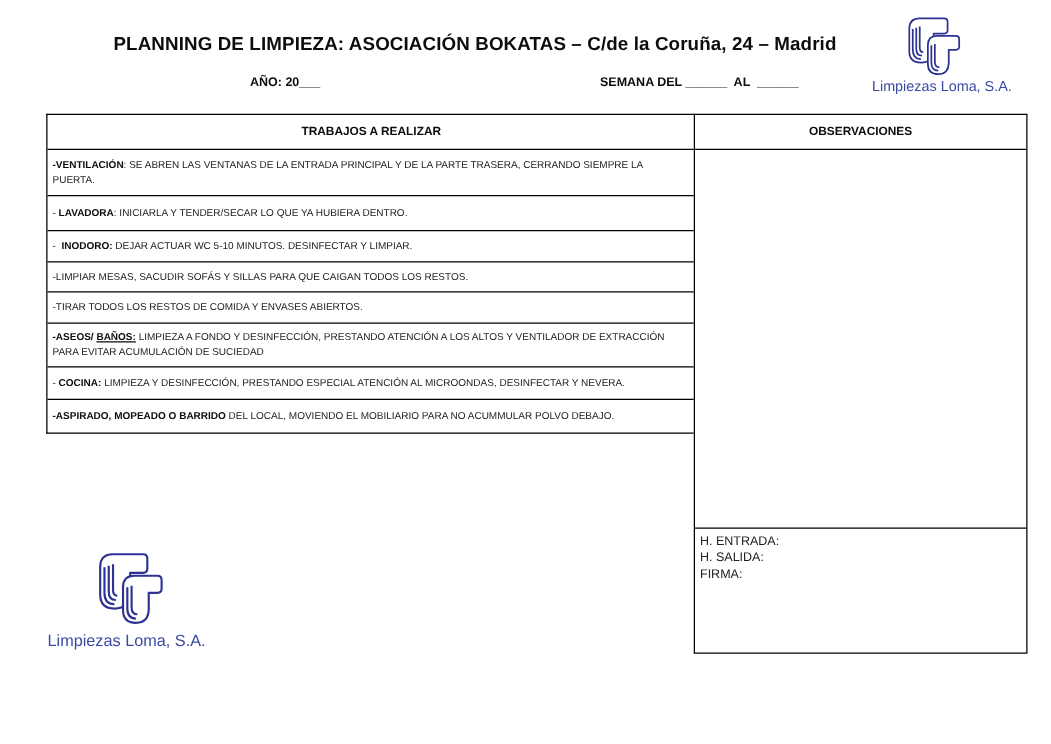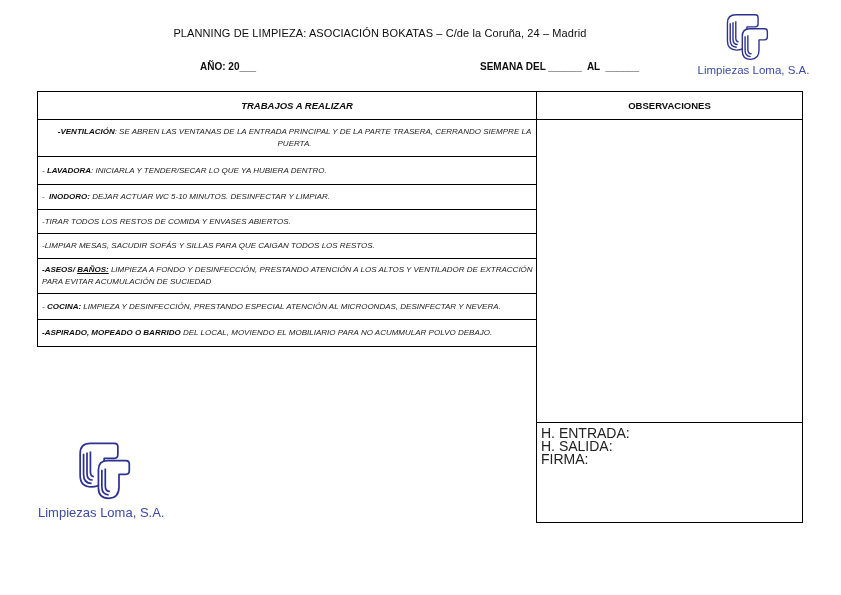--- a/index.html
+++ b/index.html
@@ -11,77 +11,77 @@
   html,body{margin:0;padding:0;background:#fff;}
   body{
     width:841px;height:595px;position:relative;overflow:hidden;
     font-family:"Liberation Sans",sans-serif;color:var(--ink);
   }
   .abs{position:absolute;}
 
   
   #doc-title{
     left:35px;top:27px;width:690px;text-align:center;
-    font-size:11px;font-weight:normal;color:#0d0d0d;letter-spacing:.1px;
+    font-size:15px;font-weight:bold;color:#0d0d0d;letter-spacing:.1px;
   }
   .field{top:61px;font-size:10px;font-weight:bold;white-space:pre;color:#0d0d0d;}
   #field-year{left:200px;}
   #field-month{left:307px;margin-top:44px;}
   #field-week{left:480px;}
 
   
   .logo-svg{color:var(--brand-logo);}
   #logo-top{left:707px;top:12px;width:78px;height:52px;}
   #logo-top svg{width:100%;height:100%;}
   #brand-top{left:681px;top:64px;width:145px;text-align:center;
     font-size:11.5px;color:var(--brand-text);}
   #logo-bottom{left:60px;top:440px;width:86px;height:64px;}
   #logo-bottom svg{width:100%;height:100%;}
   #brand-bottom{left:38px;top:505px;font-size:13px;color:var(--brand-text);}
 
   
   #tasks-col{
     left:37px;top:91px;width:519px;box-sizing:border-box;
-    border:1px solid var(--line);border-right:none;background:#fff;font-style:italic;
+    border:1px solid var(--line);border-right:none;background:#fff;
   }
   #obs-col{
-    left:536px;top:91px;width:267px;height:432px;box-sizing:border-box;
+    left:555px;top:91px;width:267px;height:432px;box-sizing:border-box;
     border:1px solid var(--line);background:#fff;
   }
   .thead{
     height:28px;box-sizing:border-box;border-bottom:1px solid var(--line);
     display:flex;align-items:center;justify-content:center;
     font-size:9.5px;font-weight:bold;color:#0d0d0d;
   }
   .trow{
     box-sizing:border-box;border-bottom:1px solid var(--line);
     display:flex;align-items:center;
     padding:2px 9px 2px 4px;font-size:8px;line-height:1.5;color:#222;
   }
   .trow:last-child{border-bottom:none;}
-  #tasks-col > :nth-child(2){height:37px;text-align:center;}
+  #tasks-col > :nth-child(2){height:37px;}
   #tasks-col > :nth-child(3){height:28px;}
   #tasks-col > :nth-child(4){height:25px;}
   #tasks-col > :nth-child(5){height:24px;}
   #tasks-col > :nth-child(6){height:25px;}
   #tasks-col > :nth-child(7){height:35px;}
   #tasks-col > :nth-child(8){height:26px;}
   #tasks-col > :nth-child(9){height:26px;}
   #tasks-col > :nth-child(10){height:38px;}
   #tasks-col > :nth-child(11){height:39px;}
   .ttext{white-space:pre-wrap;}
   .ttext .b{font-weight:bold;color:#0d0d0d;}
   .ttext .u{text-decoration:underline;}
 
   .obs-empty{
     height:303px;box-sizing:border-box;border-bottom:1px solid var(--line);
   }
   .obs-sign{
     height:99px;box-sizing:border-box;padding:4px 4px 0 4px;
-    font-size:14px;line-height:13px;color:#222;
+    font-size:10px;line-height:13px;color:#222;
   }
 </style>
 </head>
 <body>
 
 <div class="abs" id="doc-title">PLANNING DE LIMPIEZA: ASOCIACIÓN BOKATAS – C/de la Coruña, 24 – Madrid</div>
 
 <div class="abs field" id="field-year">AÑO: 20___</div>
 <div class="abs field" id="field-month">MES: ____________________</div>
 <div class="abs field" id="field-week">SEMANA DEL ______  AL  ______</div>
@@ -107,24 +107,24 @@
 <div class="trow">
       <div class="ttext"><span class="b">-VENTILACIÓN</span><span>: SE ABREN LAS VENTANAS DE LA ENTRADA PRINCIPAL Y DE LA PARTE TRASERA, CERRANDO SIEMPRE LA PUERTA.</span></div>
     </div>
     <div class="trow">
       <div class="ttext"><span>- </span><span class="b">LAVADORA</span><span>: INICIARLA Y TENDER/SECAR LO QUE YA HUBIERA DENTRO.</span></div>
     </div>
     <div class="trow">
       <div class="ttext"><span>-  </span><span class="b">INODORO:</span><span> DEJAR ACTUAR WC 5-10 MINUTOS. DESINFECTAR Y LIMPIAR.</span></div>
     </div>
     <div class="trow">
-      <div class="ttext"><span>-TIRAR TODOS LOS RESTOS DE COMIDA Y ENVASES ABIERTOS.</span></div>
+      <div class="ttext"><span>-LIMPIAR MESAS, SACUDIR SOFÁS Y SILLAS PARA QUE CAIGAN TODOS LOS RESTOS.</span></div>
     </div>
     <div class="trow">
-      <div class="ttext"><span>-LIMPIAR MESAS, SACUDIR SOFÁS Y SILLAS PARA QUE CAIGAN TODOS LOS RESTOS.</span></div>
+      <div class="ttext"><span>-TIRAR TODOS LOS RESTOS DE COMIDA Y ENVASES ABIERTOS.</span></div>
     </div>
     <div class="trow">
       <div class="ttext"><span class="b">-ASEOS/ </span><span class="b u">BAÑOS:</span><span> LIMPIEZA A FONDO Y DESINFECCIÓN, PRESTANDO ATENCIÓN A LOS ALTOS Y VENTILADOR DE EXTRACCIÓN PARA EVITAR ACUMULACIÓN DE SUCIEDAD</span></div>
     </div>
     <div class="trow">
       <div class="ttext"><span>- </span><span class="b">COCINA:</span><span> LIMPIEZA Y DESINFECCIÓN, PRESTANDO ESPECIAL ATENCIÓN AL MICROONDAS, DESINFECTAR Y NEVERA.</span></div>
     </div>
     <div class="trow">
       <div class="ttext"><span class="b">-ASPIRADO, MOPEADO O BARRIDO</span><span> DEL LOCAL, MOVIENDO EL MOBILIARIO PARA NO ACUMMULAR POLVO DEBAJO.</span></div>
     </div>

